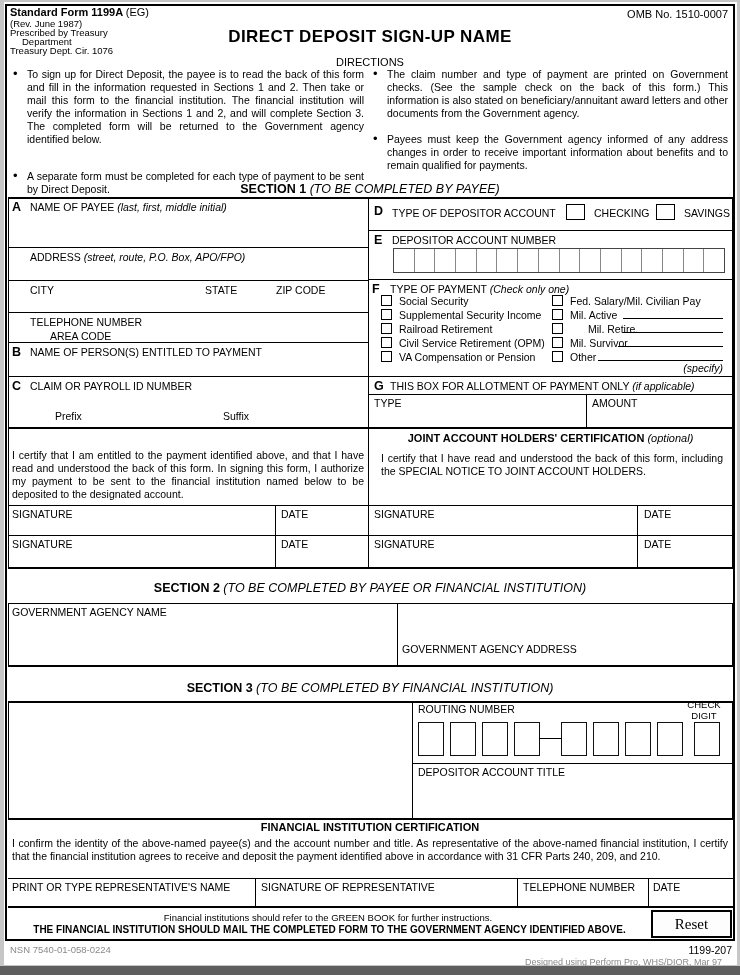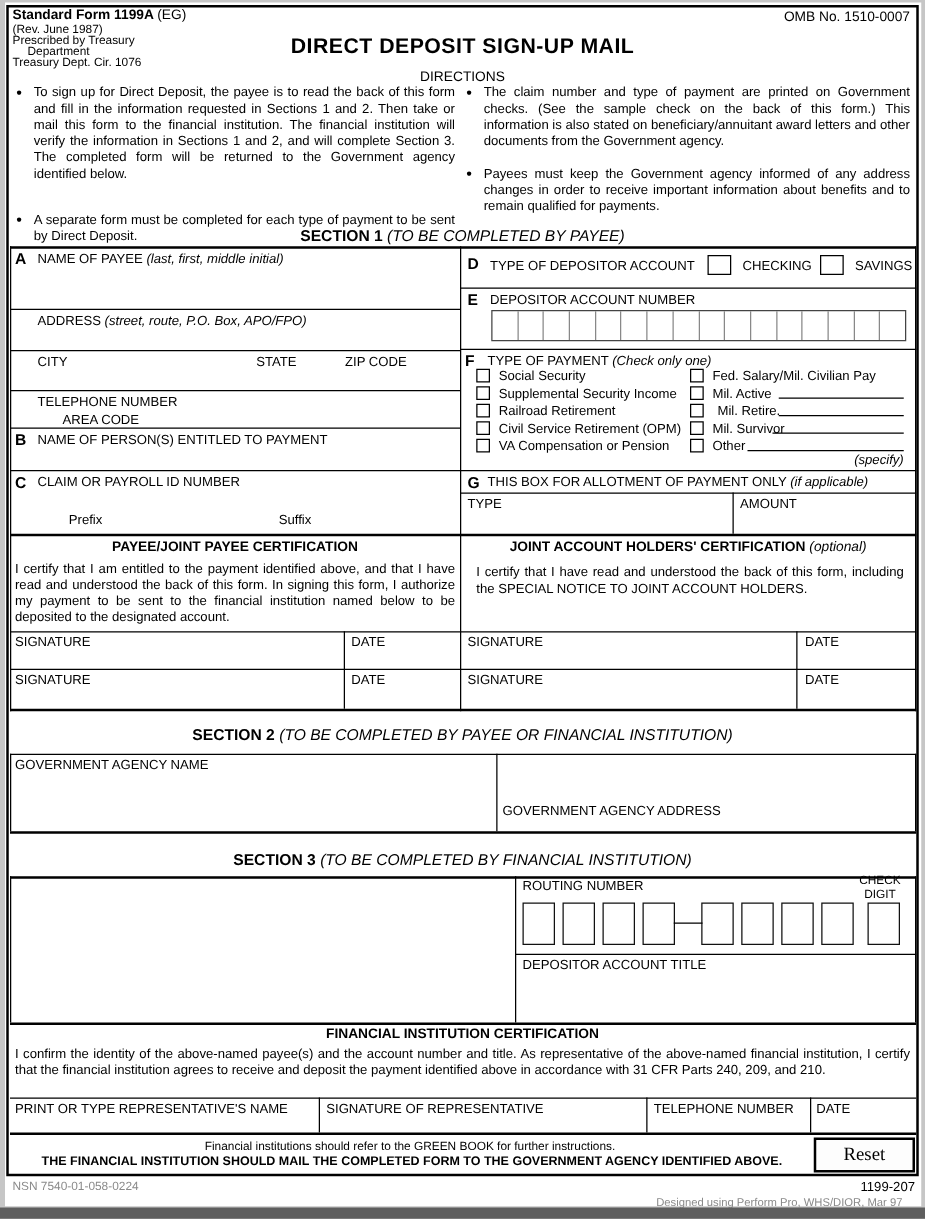--- a/index.html
+++ b/index.html
@@ -39,21 +39,21 @@
 
 <div id="canvas">
   <div class="sheet"></div>
   <div class="frame"></div>
 
   <div class="t b" style="left:10px;top:6px;font-size:11px;"><span>Standard Form 1199A</span> <span style="font-weight:normal;">(EG)</span></div>
   <div class="t sm" style="left:10px;top:18px;">(Rev. June 1987)</div>
   <div class="t sm" style="left:10px;top:27px;">Prescribed by Treasury</div>
   <div class="t sm" style="left:22px;top:36px;">Department</div>
   <div class="t sm" style="left:10px;top:45px;">Treasury Dept. Cir. 1076</div>
-  <div class="center-line b" style="left:0;top:27px;width:740px;font-size:17px;letter-spacing:.4px;">DIRECT DEPOSIT SIGN-UP MAIL</div>
+  <div class="center-line b" style="left:0;top:27px;width:740px;font-size:17px;letter-spacing:.4px;">DIRECT DEPOSIT SIGN-UP NAME</div>
   <div class="t" style="right:12px;top:8px;font-size:11px;">OMB No. 1510-0007</div>
 
   <div class="center-line" style="left:0;top:56px;width:740px;font-size:11px;">DIRECTIONS</div>
   <div style="position:absolute;left:12px;top:68px;width:352px;">
     <div class="bullet-item">To sign up for Direct Deposit, the payee is to read the back of this form and fill in the information requested in Sections 1 and 2.  Then take or mail this form to the financial institution.  The financial institution will verify the information in Sections 1 and 2, and will complete Section 3.  The completed form will be returned to the Government agency identified below.</div>
     <div class="bullet-item" style="margin-top:24px;">A separate form must be completed for each type of payment to be sent by Direct Deposit.</div>
   </div>
   <div style="position:absolute;left:372px;top:68px;width:356px;">
     <div class="bullet-item">The claim number and type of payment are printed on Government checks.  (See the sample check on the back of this form.)  This information is also stated on beneficiary/annuitant award letters and other documents from the Government agency.</div>
     <div class="bullet-item" style="margin-top:13px;">Payees must keep the Government agency informed of any address changes in order to receive important information about benefits and to remain qualified for payments.</div>
@@ -147,38 +147,37 @@
   <div class="t" style="left:399px;top:337px;">Civil Service Retirement (OPM)</div>
   <div class="cb cb-sm" style="left:381px;top:351px;"></div>
   <div class="t" style="left:399px;top:351px;">VA Compensation or Pension</div>
 
   <div class="cb cb-sm" style="left:552px;top:295px;"></div>
   <div class="t" style="left:570px;top:295px;">Fed. Salary/Mil. Civilian Pay</div>
   <div class="cb cb-sm" style="left:552px;top:309px;"></div>
   <div class="t" style="left:570px;top:309px;">Mil. Active</div>
   <div class="uline" style="left:623px;top:309px;width:100px;height:10px;"></div>
   <div class="cb cb-sm" style="left:552px;top:323px;"></div>
-  <div class="t" style="left:574px;top:323px;">Mil. Retire.</div>
+  <div class="t" style="left:588px;top:323px;">Mil. Retire.</div>
   <div class="uline" style="left:623px;top:323px;width:100px;height:10px;"></div>
   <div class="cb cb-sm" style="left:552px;top:337px;"></div>
   <div class="t" style="left:570px;top:337px;">Mil. Survivor</div>
   <div class="uline" style="left:618px;top:337px;width:105px;height:10px;"></div>
   <div class="cb cb-sm" style="left:552px;top:351px;"></div>
   <div class="t" style="left:570px;top:351px;">Other</div>
   <div class="uline" style="left:598px;top:351px;width:125px;height:10px;"></div>
   <div class="t i center-line" style="left:640px;top:362px;width:83px;text-align:right;">(specify)</div>
 
   <div class="t letter" style="left:374px;top:379px;">G</div>
   <div class="t" style="left:390px;top:380px;"><span>THIS BOX FOR ALLOTMENT OF PAYMENT ONLY</span> <span class="i">(if applicable)</span></div>
   <div class="t" style="left:374px;top:397px;">TYPE</div>
   <div class="t" style="left:592px;top:397px;">AMOUNT</div>
   <div class="fill" style="left:370px;top:410px;width:214px;height:16px;"></div>
   <div class="fill" style="left:588px;top:410px;width:143px;height:16px;"></div>
 
-  <div class="center-line b" style="left:8px;top:432px;width:360px;font-size:11px;">PAYEE/JOINT PAYEE CERTIFICATION</div>
   <div class="para" style="left:12px;top:449px;width:352px;">I certify that I am entitled to the payment identified above, and that I have read and understood the back of this form.  In signing this form, I authorize my payment to be sent to the financial institution named below to be deposited to the designated account.</div>
   <div class="center-line" style="left:368px;top:432px;width:365px;font-size:11px;"><span class="b">JOINT ACCOUNT HOLDERS' CERTIFICATION</span> <span class="i">(optional)</span></div>
   <div class="para" style="left:381px;top:452px;width:342px;">I certify that I have read and understood the back of this form, including the SPECIAL NOTICE TO JOINT ACCOUNT HOLDERS.</div>
 
   <div class="t" style="left:12px;top:508px;">SIGNATURE</div>
   <div class="t" style="left:281px;top:508px;">DATE</div>
   <div class="t" style="left:374px;top:508px;">SIGNATURE</div>
   <div class="t" style="left:644px;top:508px;">DATE</div>
   <div class="fill" style="left:10px;top:520px;width:263px;height:14px;"></div>
   <div class="fill" style="left:277px;top:520px;width:89px;height:14px;"></div>

